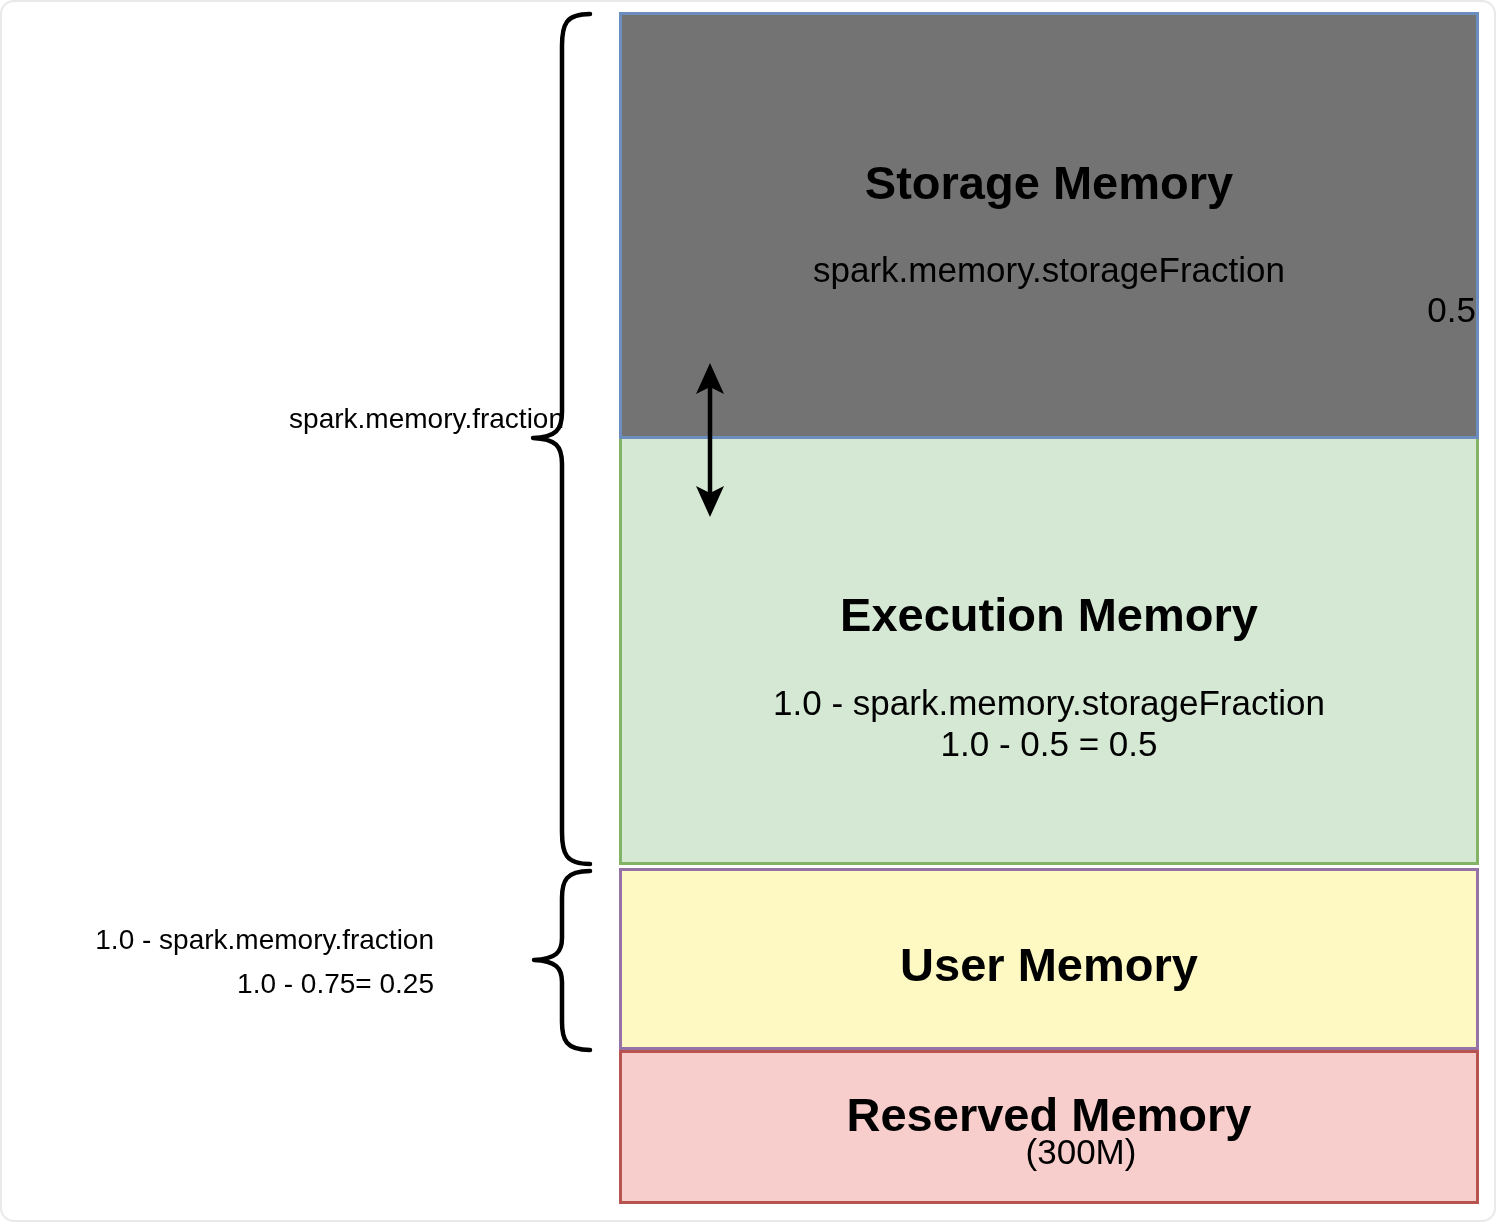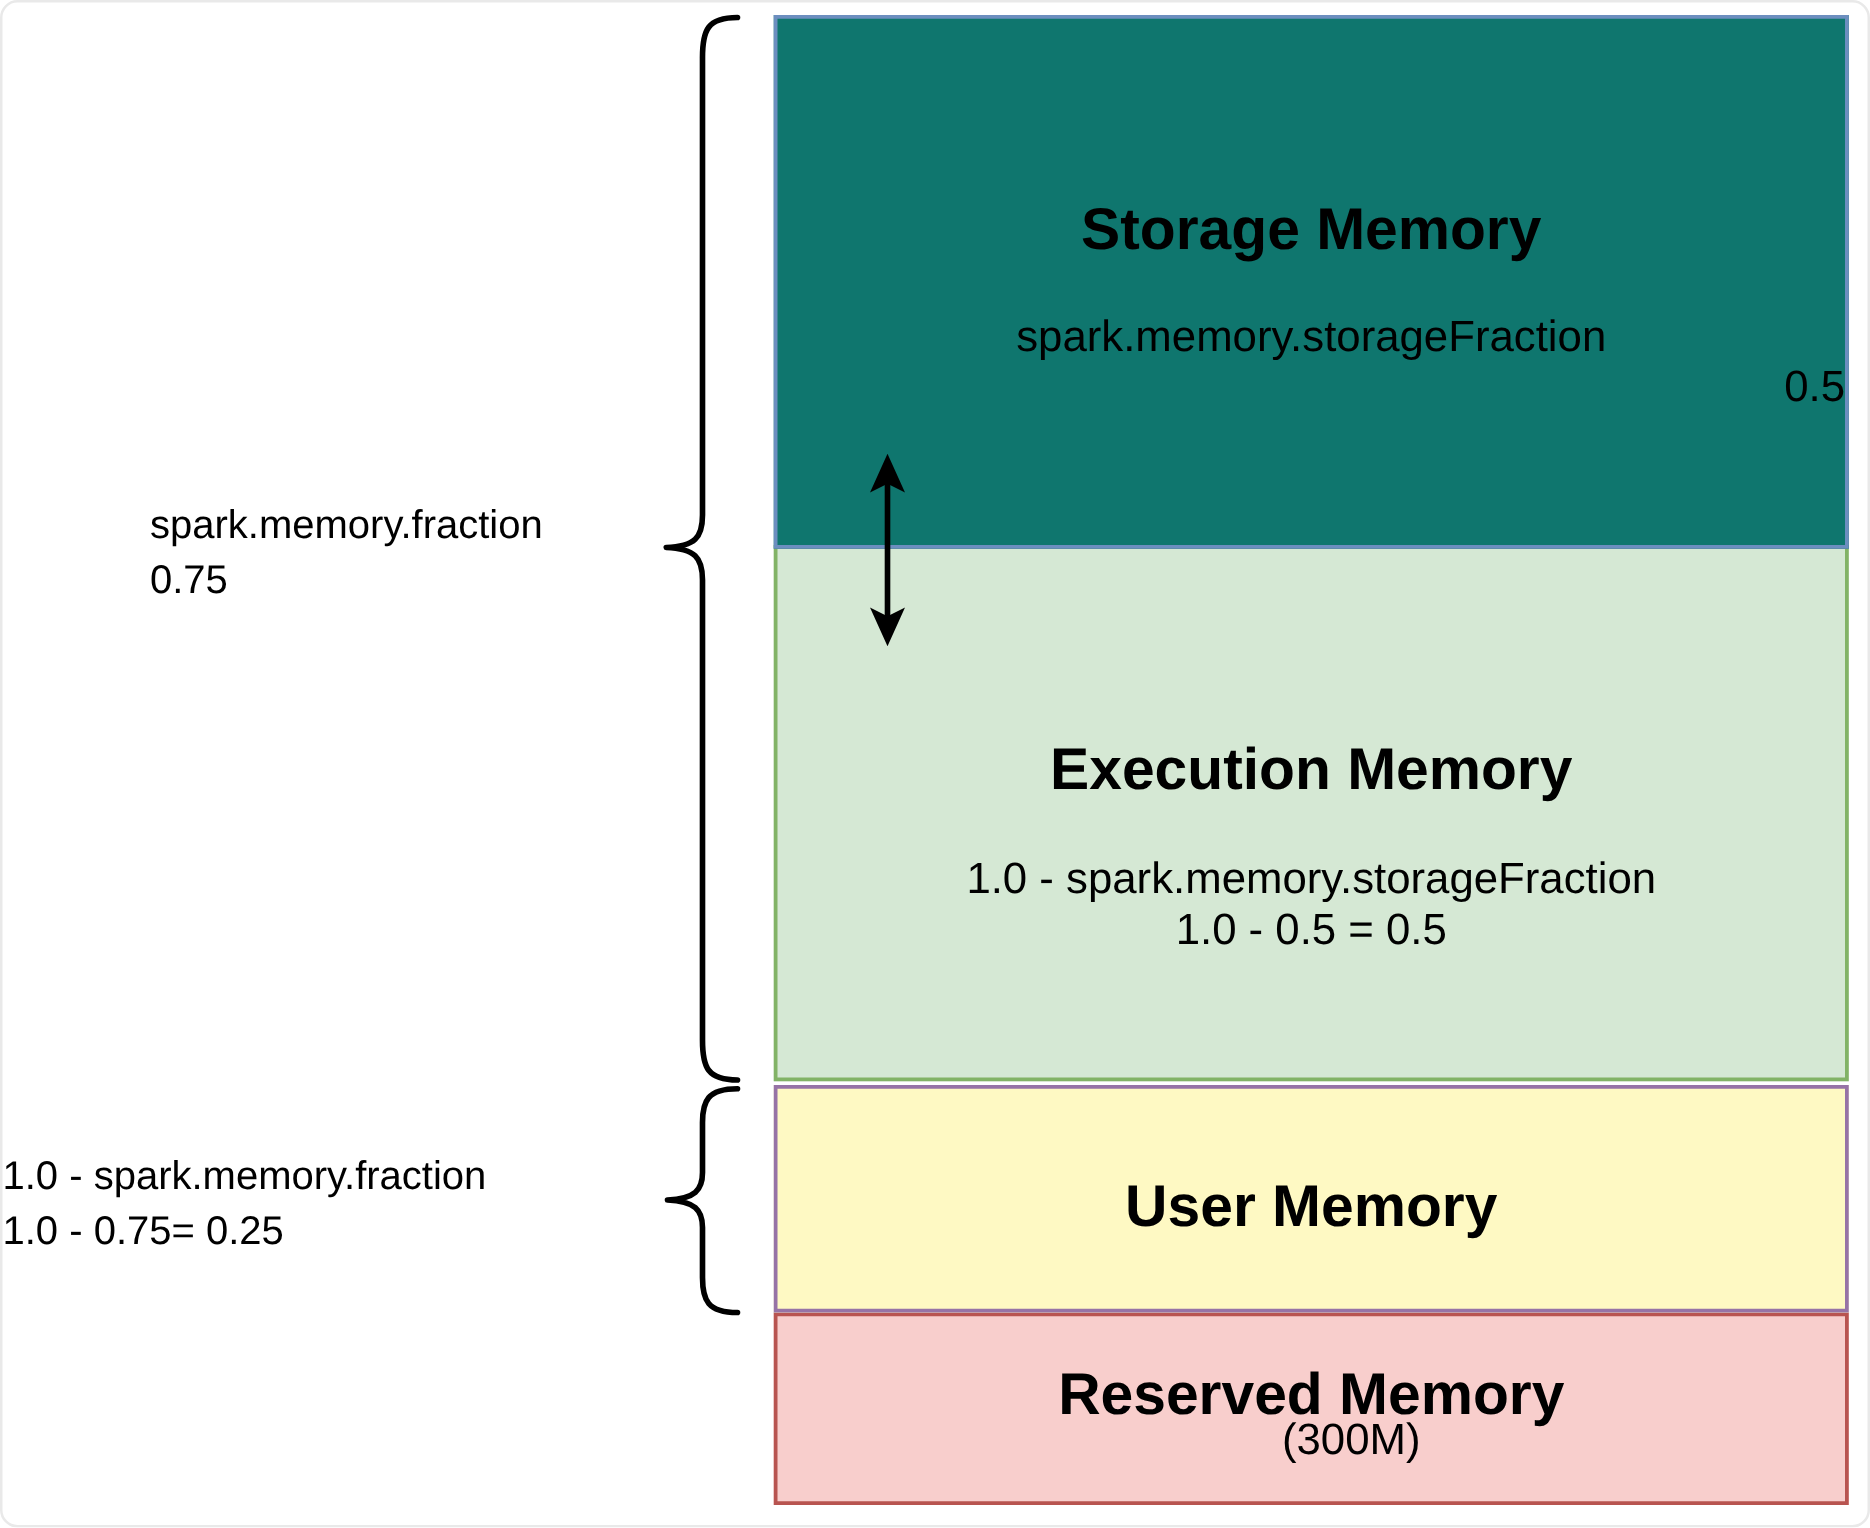--- a/index.html
+++ b/index.html
@@ -48,22 +48,22 @@
   .box-execution .sub1      { top: 245px; }
   .box-execution .sub2      { top: 286px; text-align: center; }
 
   .box-user .box-title { top: 70px; }
 
   .box-reserved .box-title { top: 26px; margin-top: 12px; }
   .box-reserved .sub1      { top: 80px; margin-left: 32px; }
 
   .side-label {
     position: absolute;
-    text-align: left;
-    font-size: 32px;
+    text-align: right;
+    font-size: 28px;
     line-height: 44px;
     color: #000;
     z-index: 4;
     white-space: nowrap;
   }
   .label-memory-fraction { left: 118px; top: 395px; width: 444px; }
   .label-user-fraction   { left: 0px;   top: 916px; width: 432px; }
 
   svg.overlay {
     position: absolute;
@@ -83,29 +83,28 @@
   .arrow-stem { stroke: var(--ink, #000); stroke-width: 4.5; }
   .arrow-head { fill: var(--ink, #000); stroke: none; }
 </style>
 </head>
 <body style="background: rgb(255, 255, 255);">
 
 <div class="stage">
 
   <div class="side-label label-memory-fraction">
     <div>spark.memory.fraction</div>
-    <div>0.75</div>
   </div>
 
   <div class="side-label label-user-fraction">
     <div>1.0 - spark.memory.fraction</div>
     <div>1.0 - 0.75= 0.25</div>
   </div>
 
-  <div class="mem-box box-storage" style="background: #0f766e; border-color: rgb(108, 142, 191); text-decoration: underline;">
+  <div class="mem-box box-storage" style="background: #737373; border-color: rgb(108, 142, 191); text-decoration: underline;">
     <div class="box-title">Storage Memory</div>
     <div class="box-sub sub1">spark.memory.storageFraction</div>
     <div class="box-sub sub2">0.5</div>
   </div>
 
   <div class="mem-box box-execution" style="background: rgb(213, 232, 212); border-color: rgb(130, 179, 102);">
     <div class="box-title">Execution Memory</div>
     <div class="box-sub sub1">1.0 - spark.memory.storageFraction</div>
     <div class="box-sub sub2">1.0 - 0.5 = 0.5</div>
   </div>

